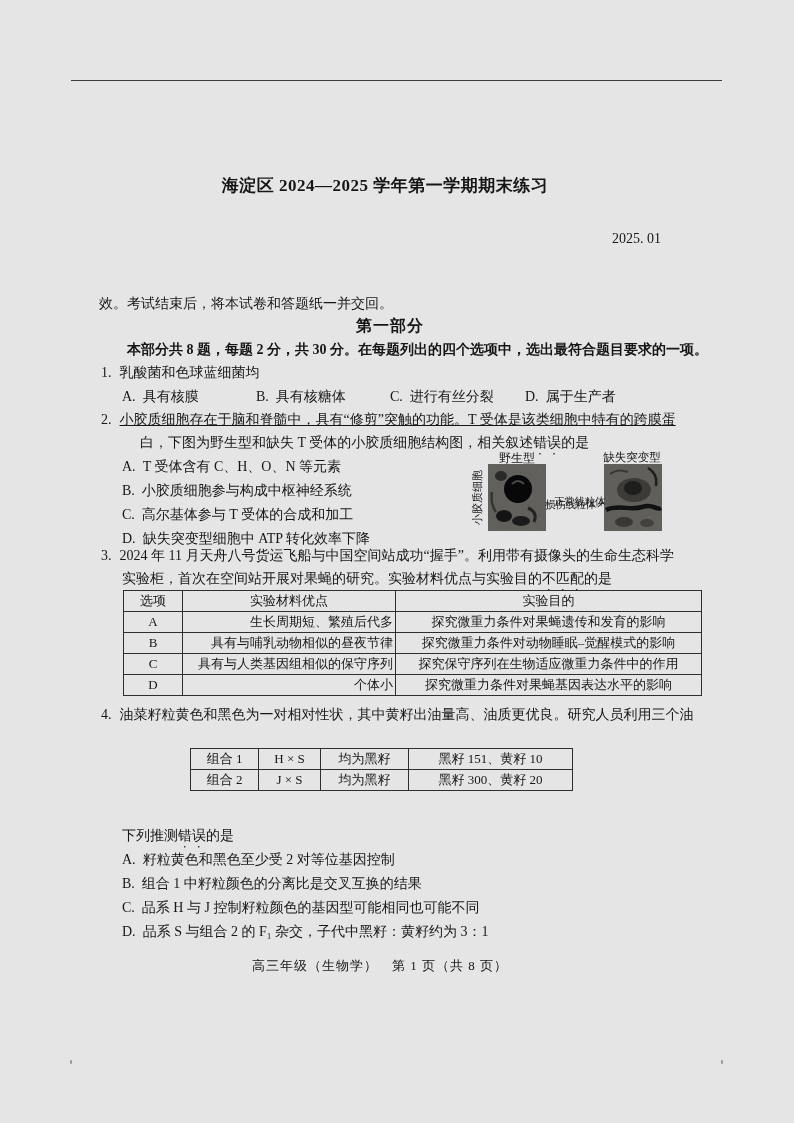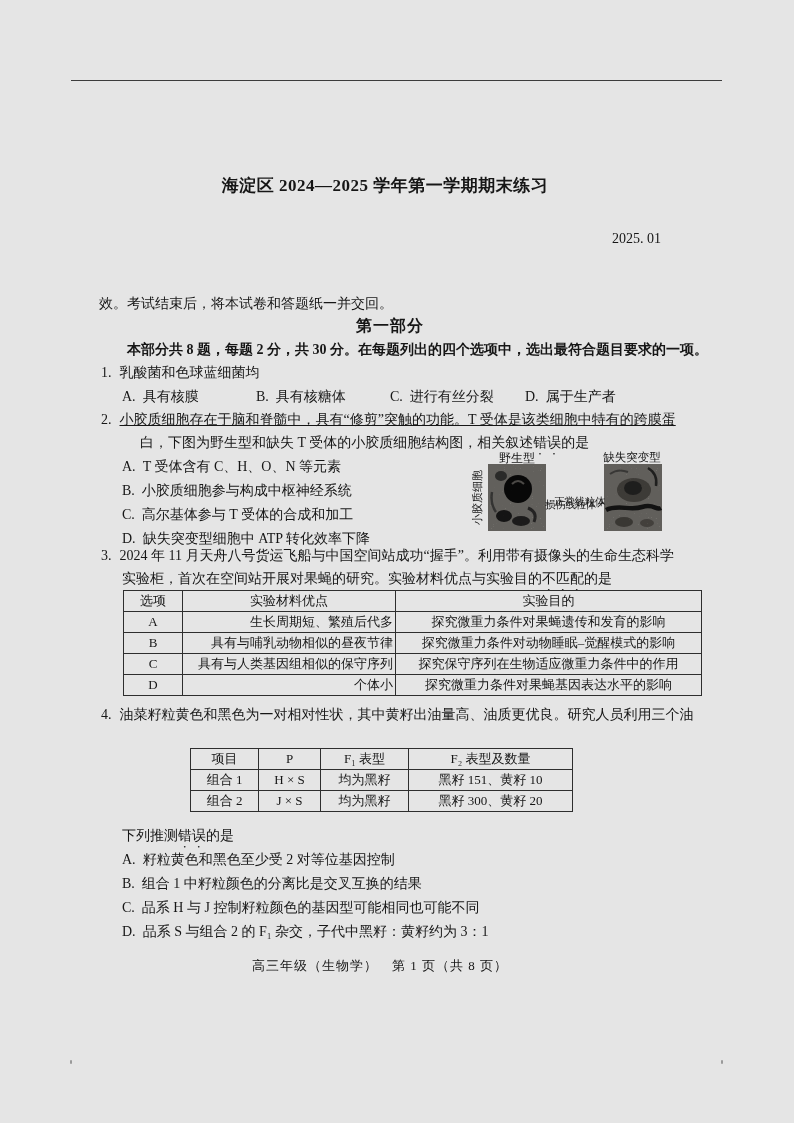--- a/index.html
+++ b/index.html
@@ -170,26 +170,20 @@
   </div>
 
   <table class="grid" style="left:190px;top:748px;width:382px;">
     <colgroup>
         <col style="width:68px">
         <col style="width:62px">
         <col style="width:88px">
         <col style="width:164px">
       </colgroup>
     <tbody>
-        <tr>
-      <td class="c">项目</td>
-      <td class="c">P</td>
-      <td class="c">F₁ 表型</td>
-      <td class="c">F₂ 表型及数量</td>
-    </tr>
     <tr>
       <td class="c">组合 1</td>
       <td class="c">H × S</td>
       <td class="c">均为黑籽</td>
       <td class="c">黑籽 151、黄籽 10</td>
     </tr>
     <tr>
       <td class="c">组合 2</td>
       <td class="c">J × S</td>
       <td class="c">均为黑籽</td>

